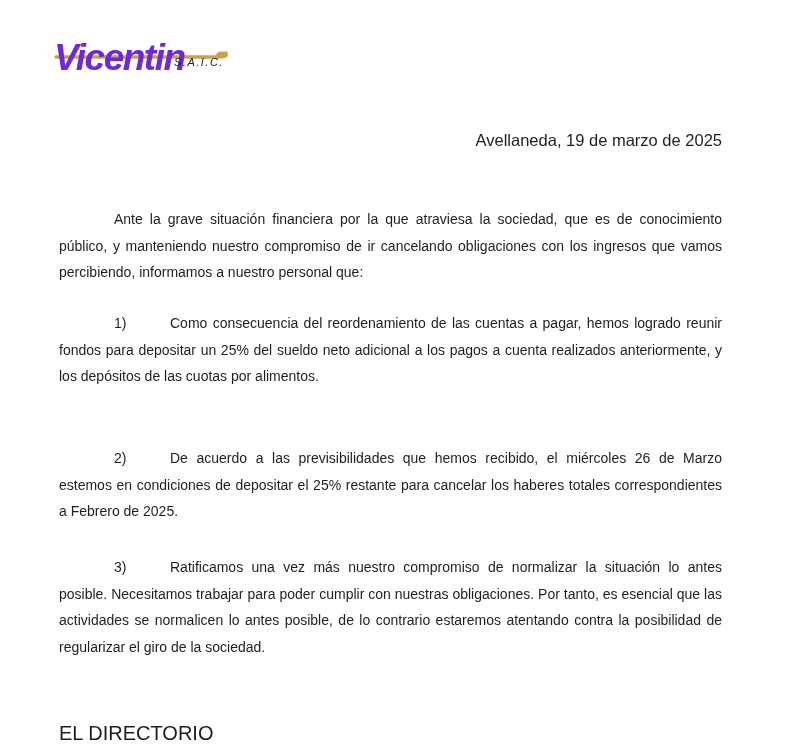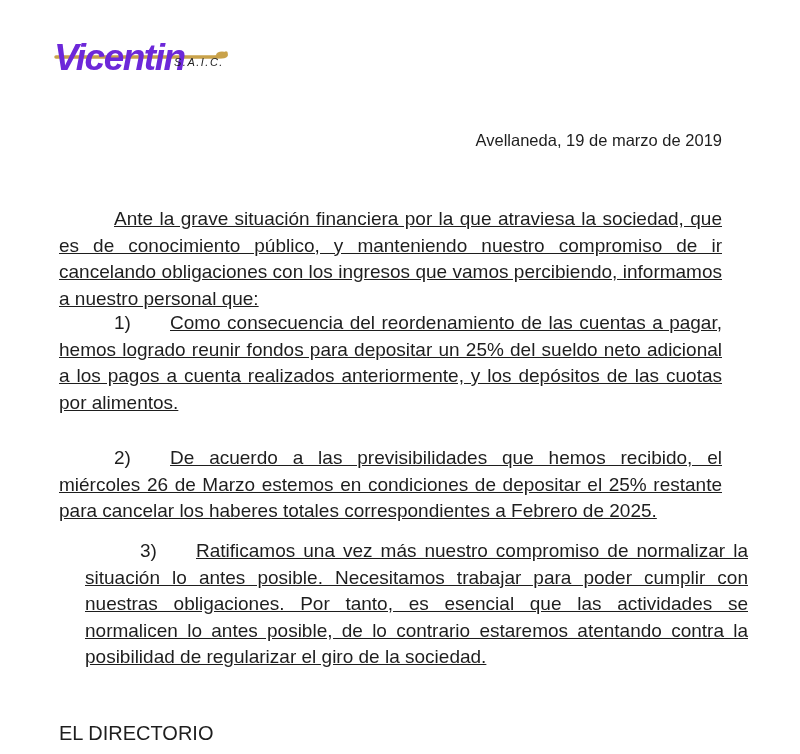--- a/index.html
+++ b/index.html
@@ -6,44 +6,44 @@
   body { width: 800px; height: 754px; position: relative; overflow: hidden;
          font-family: "Liberation Sans", sans-serif; color: #1e1e1e; }
   .logo { position: absolute; left: 54px; top: 6px; width: 180px; height: 62px; }
   .logo-word { position: absolute; left: 0; top: 0; font-family: "Liberation Sans", sans-serif;
                font-weight: bold; font-style: italic; font-size: 37px; letter-spacing: -1.5px;
                color: #6d28d9; line-height: 52px; margin-top: 26px; }
   .logo-swoosh { position: absolute; left: 0; top: 45px; width: 176px; height: 12px; }
   .logo-sub { position: absolute; left: 120px; top: 50px; font-style: italic; font-size: 11px;
               letter-spacing: 1.5px; color: #222; text-align: right; }
   .date { position: absolute; right: 78px; top: 131px; font-size: 16.5px; color: #1e1e1e; }
-  .body { position: absolute; left: 59px; width: 663px; font-size: 19px; line-height: 26.5px;
-          text-align: justify; color: #1e1e1e; text-decoration: underline; }
+  .body { position: absolute; left: 59px; width: 663px; font-size: 14px; line-height: 26.5px;
+          text-align: justify; color: #1e1e1e; }
   .para { margin: 0; }
   .indent { display: inline-block; width: 55px; }
   .num { display: inline-block; width: 56px; }
   .p0 { top: 206px; }
   .p1 { top: 310px; }
   .p2 { top: 445px; }
-  .p3 { top: 538px; margin-left: 26px; }
+  .p3 { top: 554px; }
   .sign { position: absolute; left: 59px; top: 722px; font-size: 20px; color: #1e1e1e; }
 </style>
 </head>
 <body>
 
 <div class="logo">
   <svg class="logo-swoosh" viewBox="0 0 176 12">
     <path d="M2 6 L160 6 Q172 6 172 2" stroke="#c9a24a" stroke-width="3.5" fill="none" stroke-linecap="round"></path>
     <ellipse cx="168" cy="4" rx="6" ry="3.5" fill="#c9a24a"></ellipse>
   </svg>
   <div class="logo-word">Vicentin</div>
   <div class="logo-sub">S.A.I.C.</div>
 </div>
 
-<div class="date">Avellaneda, 19 de marzo de 2019</div>
+<div class="date">Avellaneda, 19 de marzo de 2025</div>
 
 <div class="body p0">
   <p class="para"><span class="indent"></span><span>Ante la grave situación financiera por la que atraviesa la sociedad, que es de conocimiento público, y manteniendo nuestro compromiso de ir cancelando obligaciones con los ingresos que vamos percibiendo, informamos a nuestro personal que:</span></p>
 </div>
 
 <div class="body p1">
   <p class="para"><span class="indent"></span><span class="num">1)</span><span>Como consecuencia del reordenamiento de las cuentas a pagar, hemos logrado reunir fondos para depositar un 25% del sueldo neto adicional a los pagos a cuenta realizados anteriormente, y los depósitos de las cuotas por alimentos.</span></p>
 </div>
 
 <div class="body p2">

